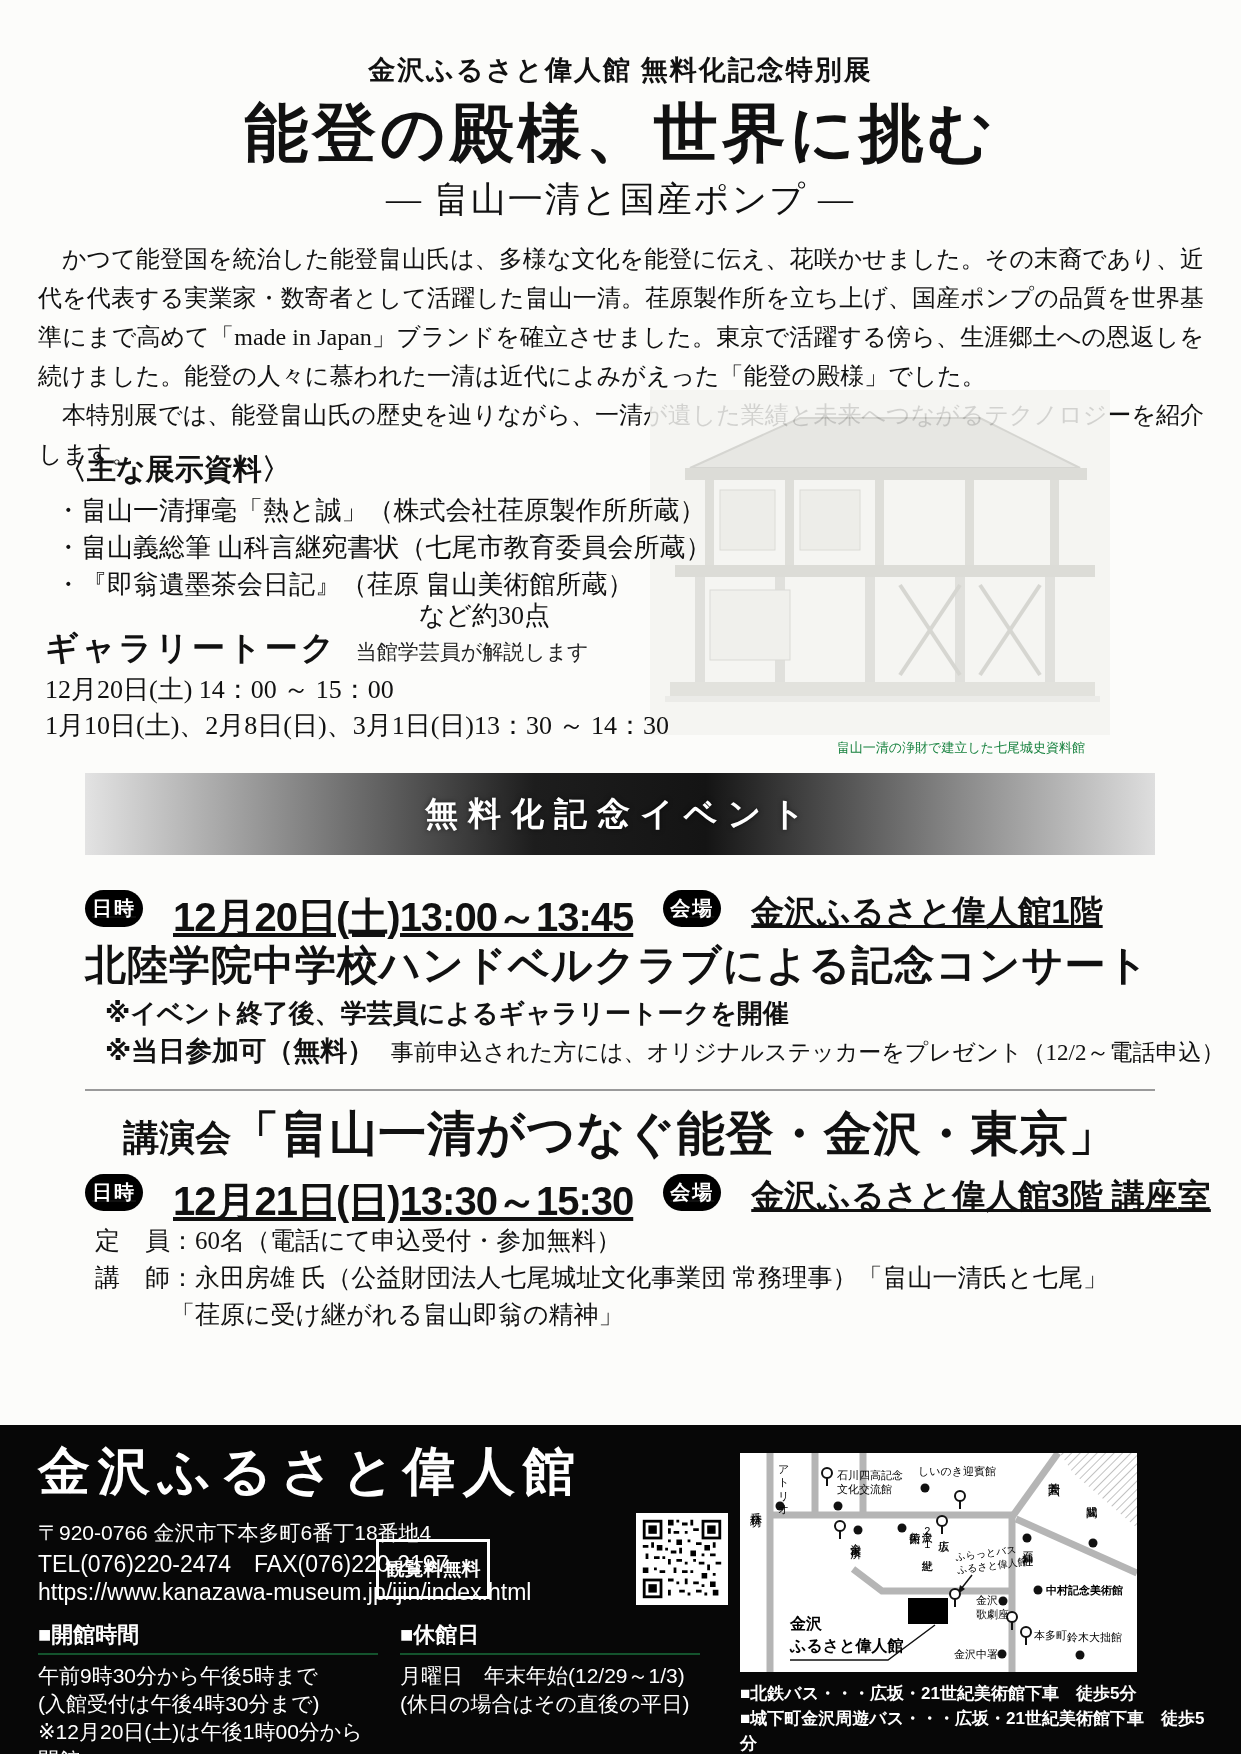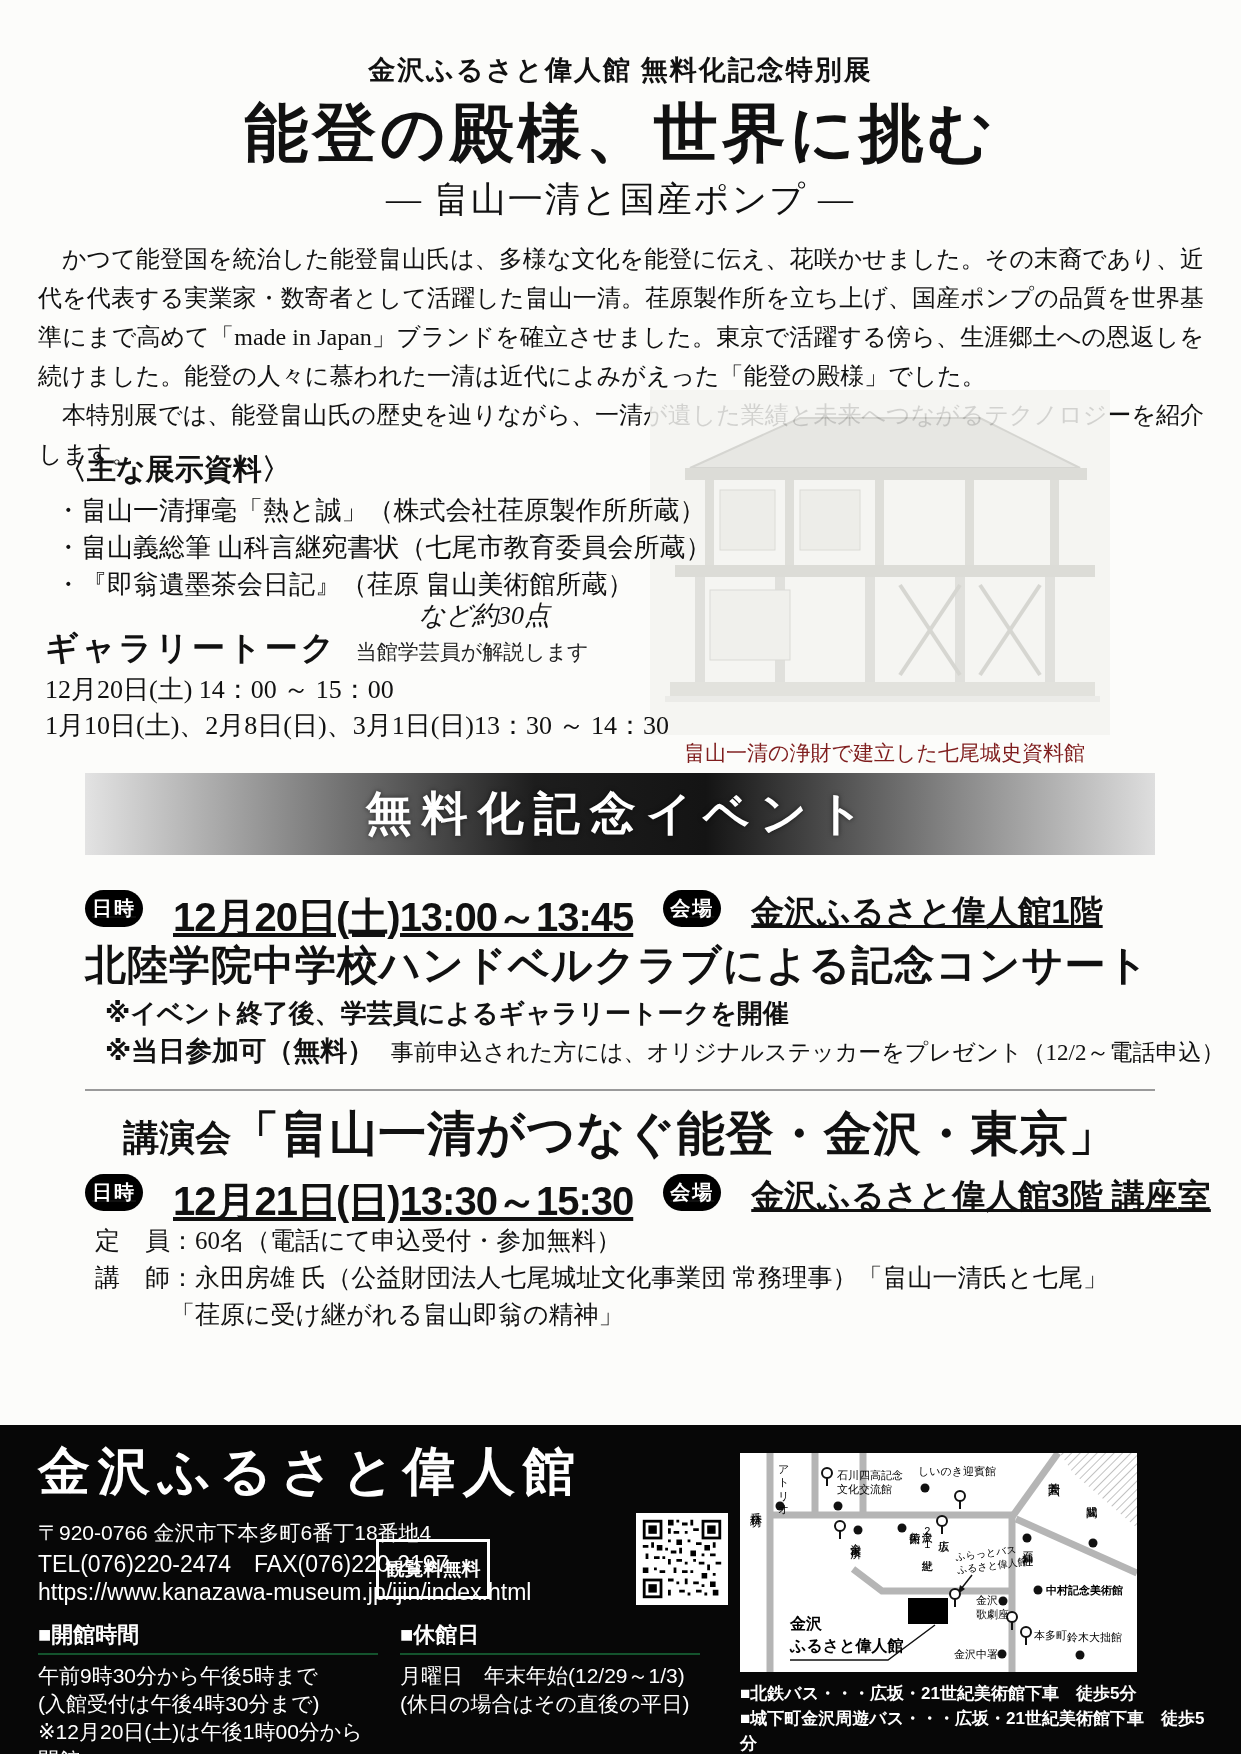--- a/index.html
+++ b/index.html
@@ -15,37 +15,37 @@
   .sub-title{top:176px;font-size:35px;font-weight:500;letter-spacing:2px;}
 
   
   .intro{top:240px;left:38px;width:1166px;font-size:24px;line-height:39px;text-align:justify;}
   .intro p{margin:0;text-indent:1em;}
 
   
   .exhibits-h{left:42px;top:450px;font-size:29px;font-weight:700;margin-left:16px;}
   .exhibit-list{left:55px;top:492px;width:580px;font-size:26px;}
   .exhibit-list div{line-height:37px;white-space:nowrap;}
-  .exhibits-note{left:40px;top:598px;width:510px;text-align:right;font-size:26px;font-style:italic;}
+  .exhibits-note{left:40px;top:598px;width:510px;text-align:right;font-size:26px;}
 
   
   .gt-row{left:45px;top:626px;white-space:nowrap;}
   .gt-h{font-size:33px;font-weight:700;letter-spacing:3px;}
   .gt-sub{font-size:21px;color:#222;margin-left:14px;}
   .gt-l1{left:45px;top:672px;font-size:26px;}
   .gt-l2{left:45px;top:708px;font-size:26px;}
 
   
   .photo{left:650px;top:390px;width:460px;height:345px;opacity:.85;}
-  .photo-caption{left:645px;top:739px;width:440px;text-align:right;font-size:21px;color:#7f1d1d;}
+  .photo-caption{left:645px;top:739px;width:440px;text-align:right;font-size:13px;color:#15803d;}
 
   
   .banner{left:85px;top:773px;width:1070px;height:82px;
     background:linear-gradient(90deg,#e3e3e3 0%,#8f8f8f 18%,#1d1d1d 42%,#141414 58%,#8a8a8a 82%,#dedede 100%);
-    color:#fff;text-align:center;font-size:46px;font-weight:700;line-height:82px;letter-spacing:10px;
+    color:#fff;text-align:center;font-size:33px;font-weight:700;line-height:82px;letter-spacing:10px;
     text-shadow:0 0 5px rgba(0,0,0,.6);}
 
   
   .pill{display:inline-flex;align-items:center;justify-content:center;background:#000;color:#fff;
         border-radius:20px;min-width:58px;height:37px;font-size:20px;font-weight:700;letter-spacing:2px;
         font-family:"Liberation Sans","DejaVu Sans",sans-serif;}
   .ev-row{display:flex;gap:30px;white-space:nowrap;text-decoration:underline;}
   .ev1-row{left:85px;top:890px;}
   .ev-date{font-size:40px;font-weight:800;letter-spacing:-1px;}
   .ev-venue{font-size:33px;font-weight:800;}

